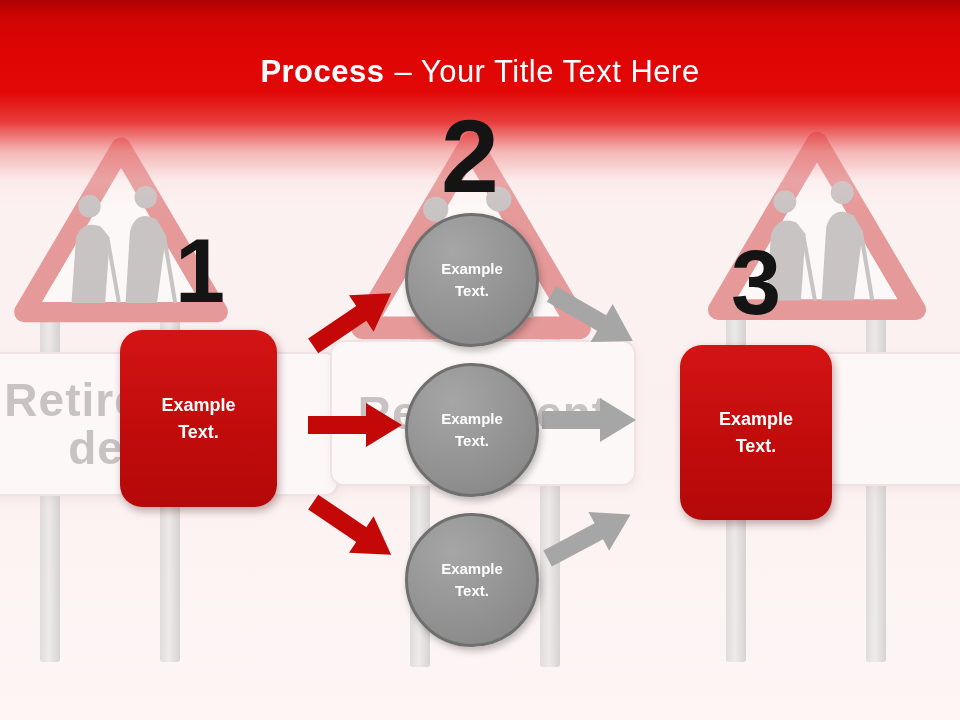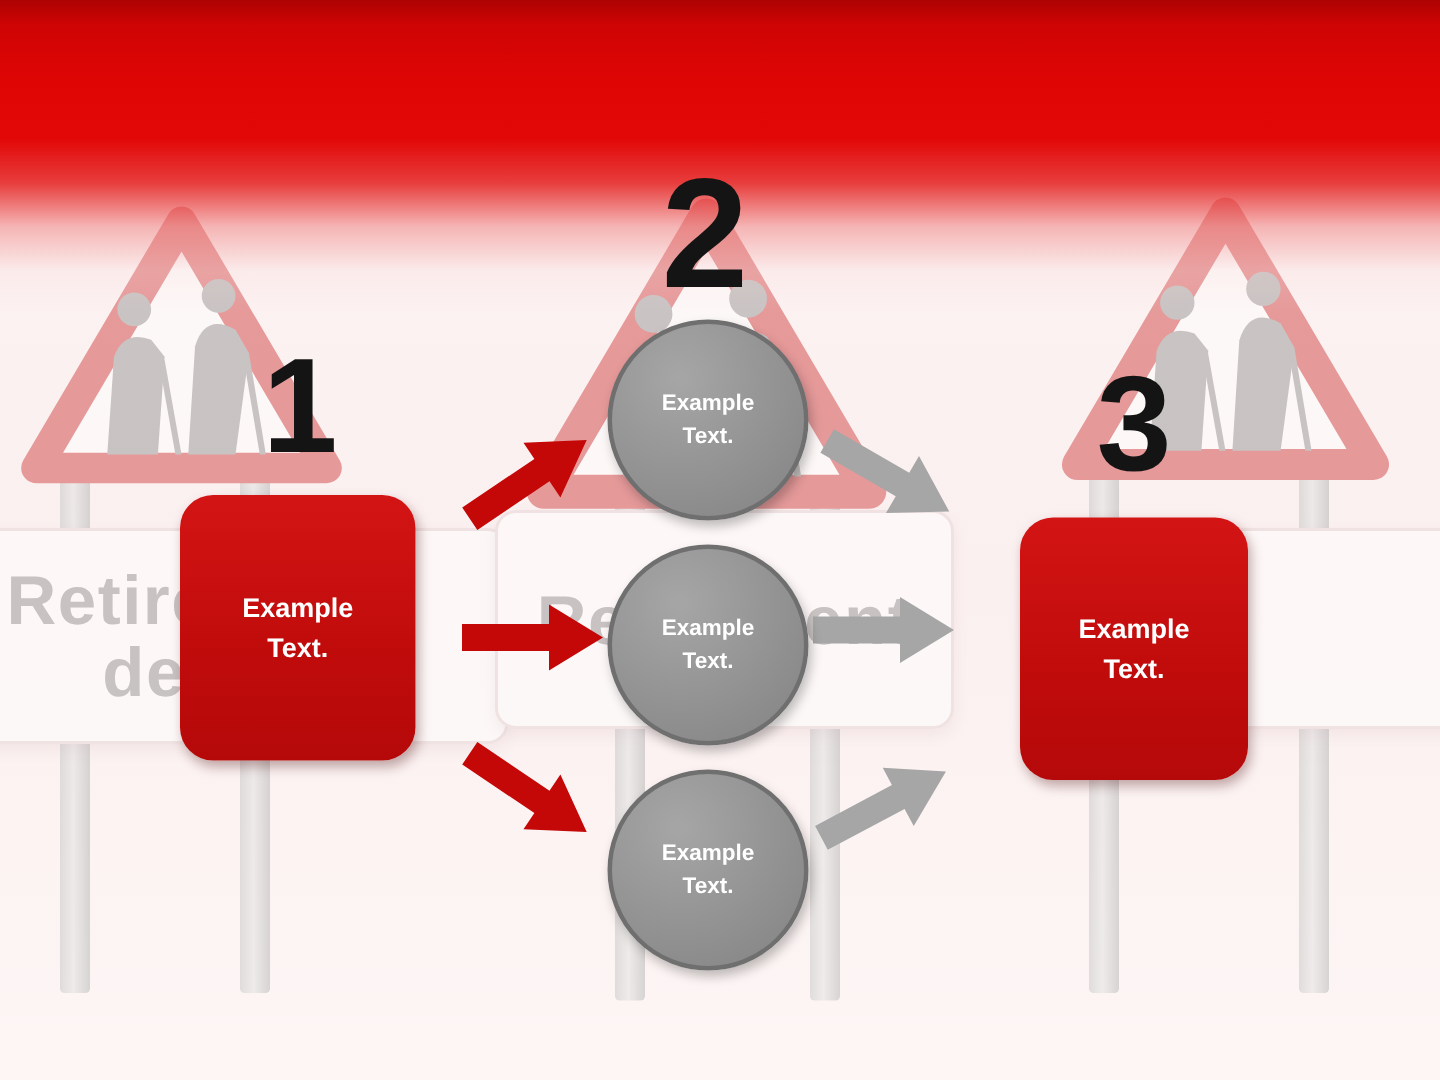--- a/index.html
+++ b/index.html
@@ -118,20 +118,23 @@
           <circle cx="61" cy="29" r="5"></circle>
           <path d="M52 76 L54 44 Q57 34 66 39 L70 46 L66 76 Z"></path>
           <path d="M70 46 L75 76 L73.2 76 L68.3 47 Z"></path>
         </g>
       </svg>
     </div>
   </div>
 
   <div class="header-band"></div>
 
+  <div class="slide-title">
+    <span class="t-bold">Process</span><span class="t-rest">– Your Title Text Here</span>
+  </div>
 
   <div class="step-num num-1">1</div>
   <div class="step-num num-2">2</div>
   <div class="step-num num-3">3</div>
 
   <svg class="arrow red" style="left:305px;top:295px;transform:rotate(-34deg);" viewBox="0 0 96 48">
     <polygon points="0,15 58,15 58,2 94,24 58,46 58,33 0,33"></polygon>
   </svg>
   <svg class="arrow red" style="left:308px;top:401px;" viewBox="0 0 96 48">
     <polygon points="0,15 58,15 58,2 94,24 58,46 58,33 0,33"></polygon>

